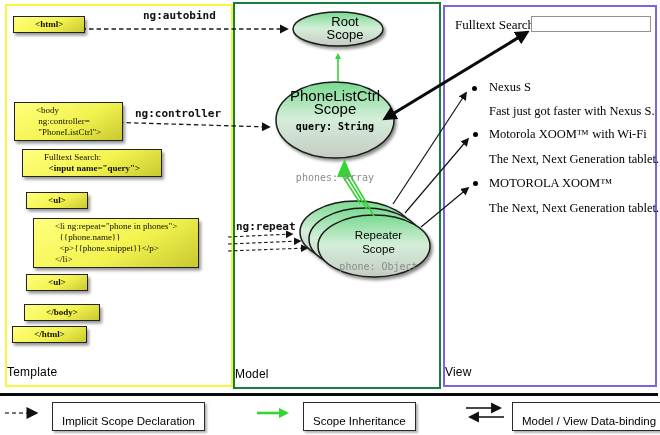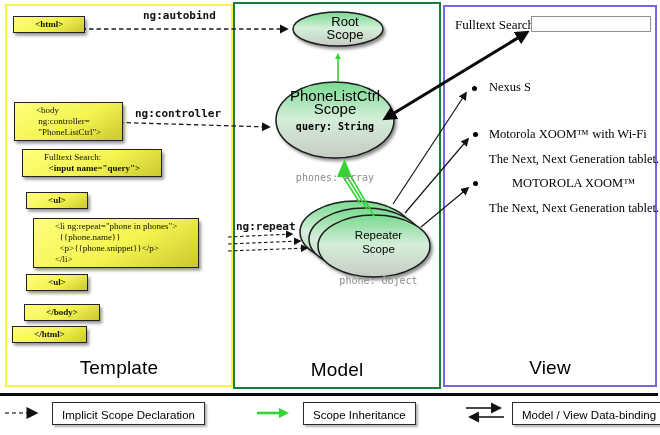--- a/index.html
+++ b/index.html
@@ -2,22 +2,22 @@
 <html><head>
 <meta charset="utf-8">
 <style>
   html,body{margin:0;padding:0;background:#fff;}
   .canvas{position:relative;width:660px;height:435px;background:#fff;overflow:hidden;
           font-family:"Liberation Sans",sans-serif;}
   .col{position:absolute;background:#fff;}
   .col-template{left:5px;top:4px;width:224px;height:379px;border:2px solid #f6f63e;}
   .col-model{left:233px;top:2px;width:204px;height:383px;border:2px solid #15803d;}
   .col-view{left:443px;top:5px;width:210px;height:378px;border:2px solid #7a66e3;}
-  .col-label{position:absolute;bottom:6px;left:0;right:0;text-align:center;
-             font-size:19px;color:#000;letter-spacing:.2px;}
+  .col-label{position:absolute;bottom:6px;left:0;right:0;text-align:left;
+             font-size:12px;color:#000;letter-spacing:.2px;}
   svg.lines{position:absolute;left:0;top:0;pointer-events:none;}
   .codebox{position:absolute;font-family:Liberation Serif, serif;font-size:9px;
            line-height:11px;color:#101000;white-space:pre;padding:2px 21px;
            background:linear-gradient(150deg,#ffff7c 0%,#f3f350 55%,#c9c930 100%);
            border:1.5px solid #222;box-shadow:2px 2.5px 3px rgba(0,0,0,.42);}
   .tagbox{font-weight:bold;}
   .boldline{font-weight:bold;}
   .anno{position:absolute;font-family:"DejaVu Sans Mono",monospace;font-size:11px;
         font-weight:bold;color:#111;white-space:nowrap;}
   .etext{position:absolute;text-align:center;color:#000;}
@@ -26,21 +26,21 @@
   .prop-bold{font-weight:bold;color:#000;}
   .prop-gray{color:#878f87;margin-top:38px;}
   .viewtext{position:absolute;font-family:"Liberation Serif",serif;font-size:12.5px;
             color:#000;white-space:nowrap;}
   .bullet{position:absolute;width:5px;height:5px;border-radius:50%;background:#000;}
   .vinput{position:absolute;left:531px;top:16px;width:114px;height:14px;
           border:1px solid #929292;background:#fff;font-family:"Liberation Serif",serif;
           font-size:12px;padding:0 2px;}
   .sepline{position:absolute;left:0;top:393px;width:658px;height:3px;background:#0a0a0a;}
   .legendbox{position:absolute;top:402px;background:#fff;border:1.8px solid #2a2a2a;
-             padding:6px 9px 3px;font-size:11.5px;color:#000;white-space:nowrap;
+             padding:12px 9px 3px;font-size:11.5px;color:#000;white-space:nowrap;
              box-shadow:1.5px 2px 2px rgba(0,0,0,.3);}
 </style>
 </head>
 <body>
 
 <div class="canvas">
 
   <div class="col col-template">
     <div class="col-label">Template</div>
   </div>
@@ -146,35 +146,36 @@
   <div class="etext" style="left:276px;top:89px;width:118px;">
     <div class="etitle">PhoneListCtrl</div>
     <div class="etitle">Scope</div>
     <div class="eprop prop-bold" style="margin-top:6px;">query: String</div>
     <div class="eprop prop-gray">phones: Array</div>
   </div>
 
   <div class="etext" style="left:318px;top:229px;width:121px;">
     <div class="etitle" style="font-size:11.5px;line-height:13.5px;">Repeater</div>
     <div class="etitle" style="font-size:11.5px;line-height:13.5px;">Scope</div>
-    <div class="eprop prop-gray" style="margin-top:19px;">phone: Object</div>
+    <div class="eprop prop-gray" style="margin-top:5px;">phone: Object</div>
   </div>
 
   <div class="viewtext" style="left:455px;top:17px;font-size:13px;">Fulltext Search:</div>
   <input class="vinput" type="text" value="" style="">
 
   <span class="bullet" style="left:472px;top:86px;"></span>
   <div class="viewtext" style="left:489px;top:80px;">Nexus S</div>
+  <div class="viewtext" style="left:489px;top:104px;">Fast just got faster with Nexus S.</div>
 
   <span class="bullet" style="left:473px;top:132px;"></span>
   <div class="viewtext" style="left:489px;top:127px;">Motorola XOOM™  with Wi-Fi</div>
   <div class="viewtext" style="left:489px;top:152px;">The Next, Next Generation tablet.</div>
 
   <span class="bullet" style="left:473px;top:181px;"></span>
-  <div class="viewtext" style="left:512px;top:176px;">MOTOROLA XOOM™</div>
+  <div class="viewtext" style="left:489px;top:176px;">MOTOROLA XOOM™</div>
   <div class="viewtext" style="left:489px;top:201px;">The Next, Next Generation tablet.</div>
 
   <div class="sepline"></div>
   <div class="legendbox" style="left:52px;">Implicit Scope Declaration</div>
   <div class="legendbox" style="left:303px;">Scope Inheritance</div>
   <div class="legendbox" style="left:512px;">Model / View Data-binding</div>
 
 </div>
 
 </body></html>

